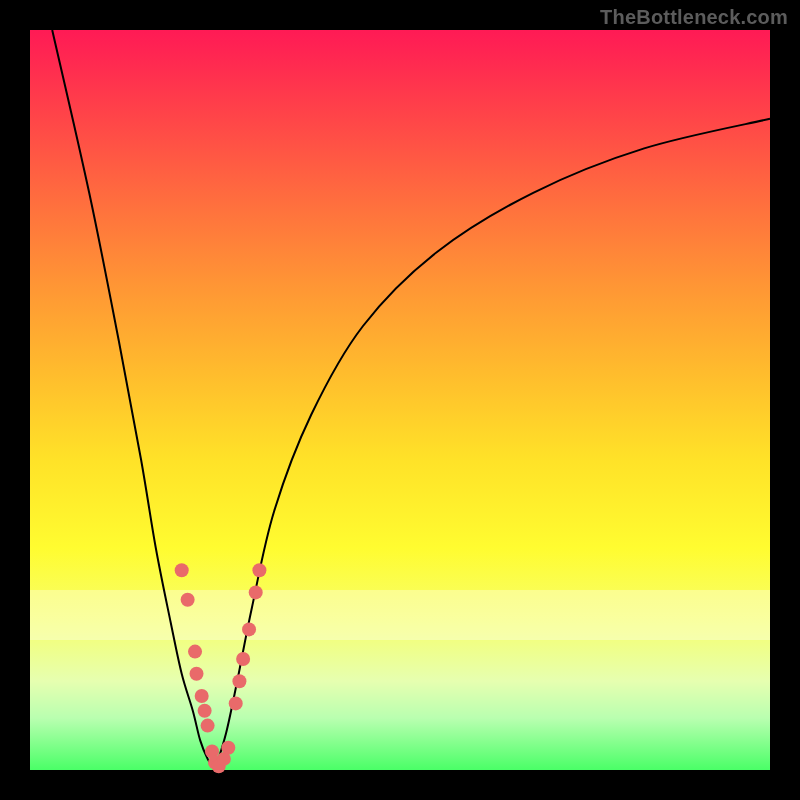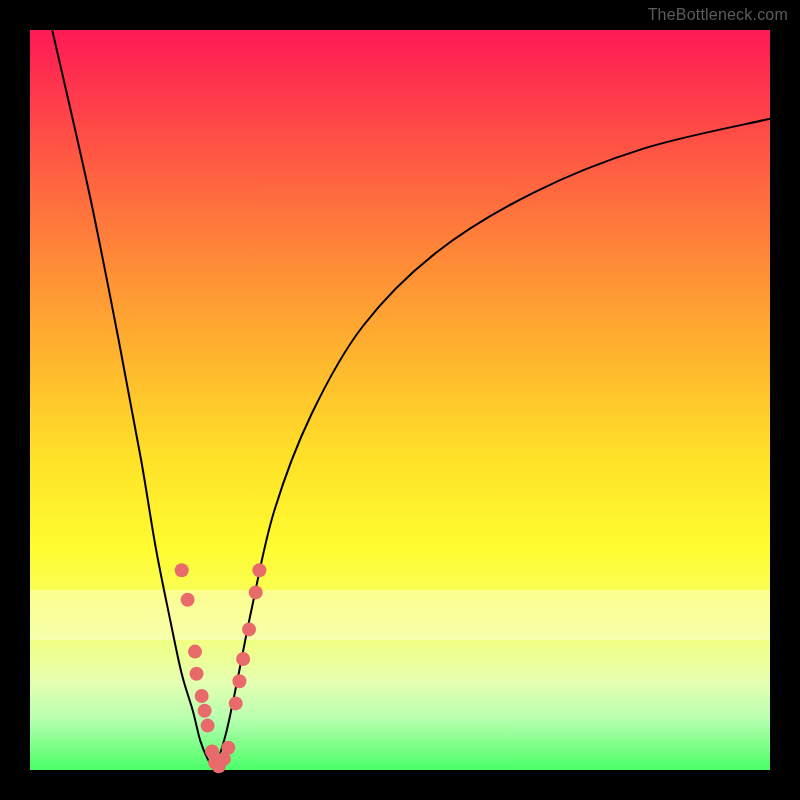--- a/index.html
+++ b/index.html
@@ -35,23 +35,23 @@
       #e6ffb0 88%,
       #b9ffb0 93%,
       #4aff67 100%
     );
   }
   .watermark {
     position: absolute;
     top: 6px;
     right: 12px;
     color: #5c5c5c;
-    font-size: 16px;
+    font-size: 20px;
     letter-spacing: 0.2px;
-    font-weight: 400;
+    font-weight: 700;
   }
   svg.curves {
     position: absolute;
     left: 0;
     top: 0;
     width: 740px;
     height: 740px;
     overflow: visible;
   }
   .curve {

